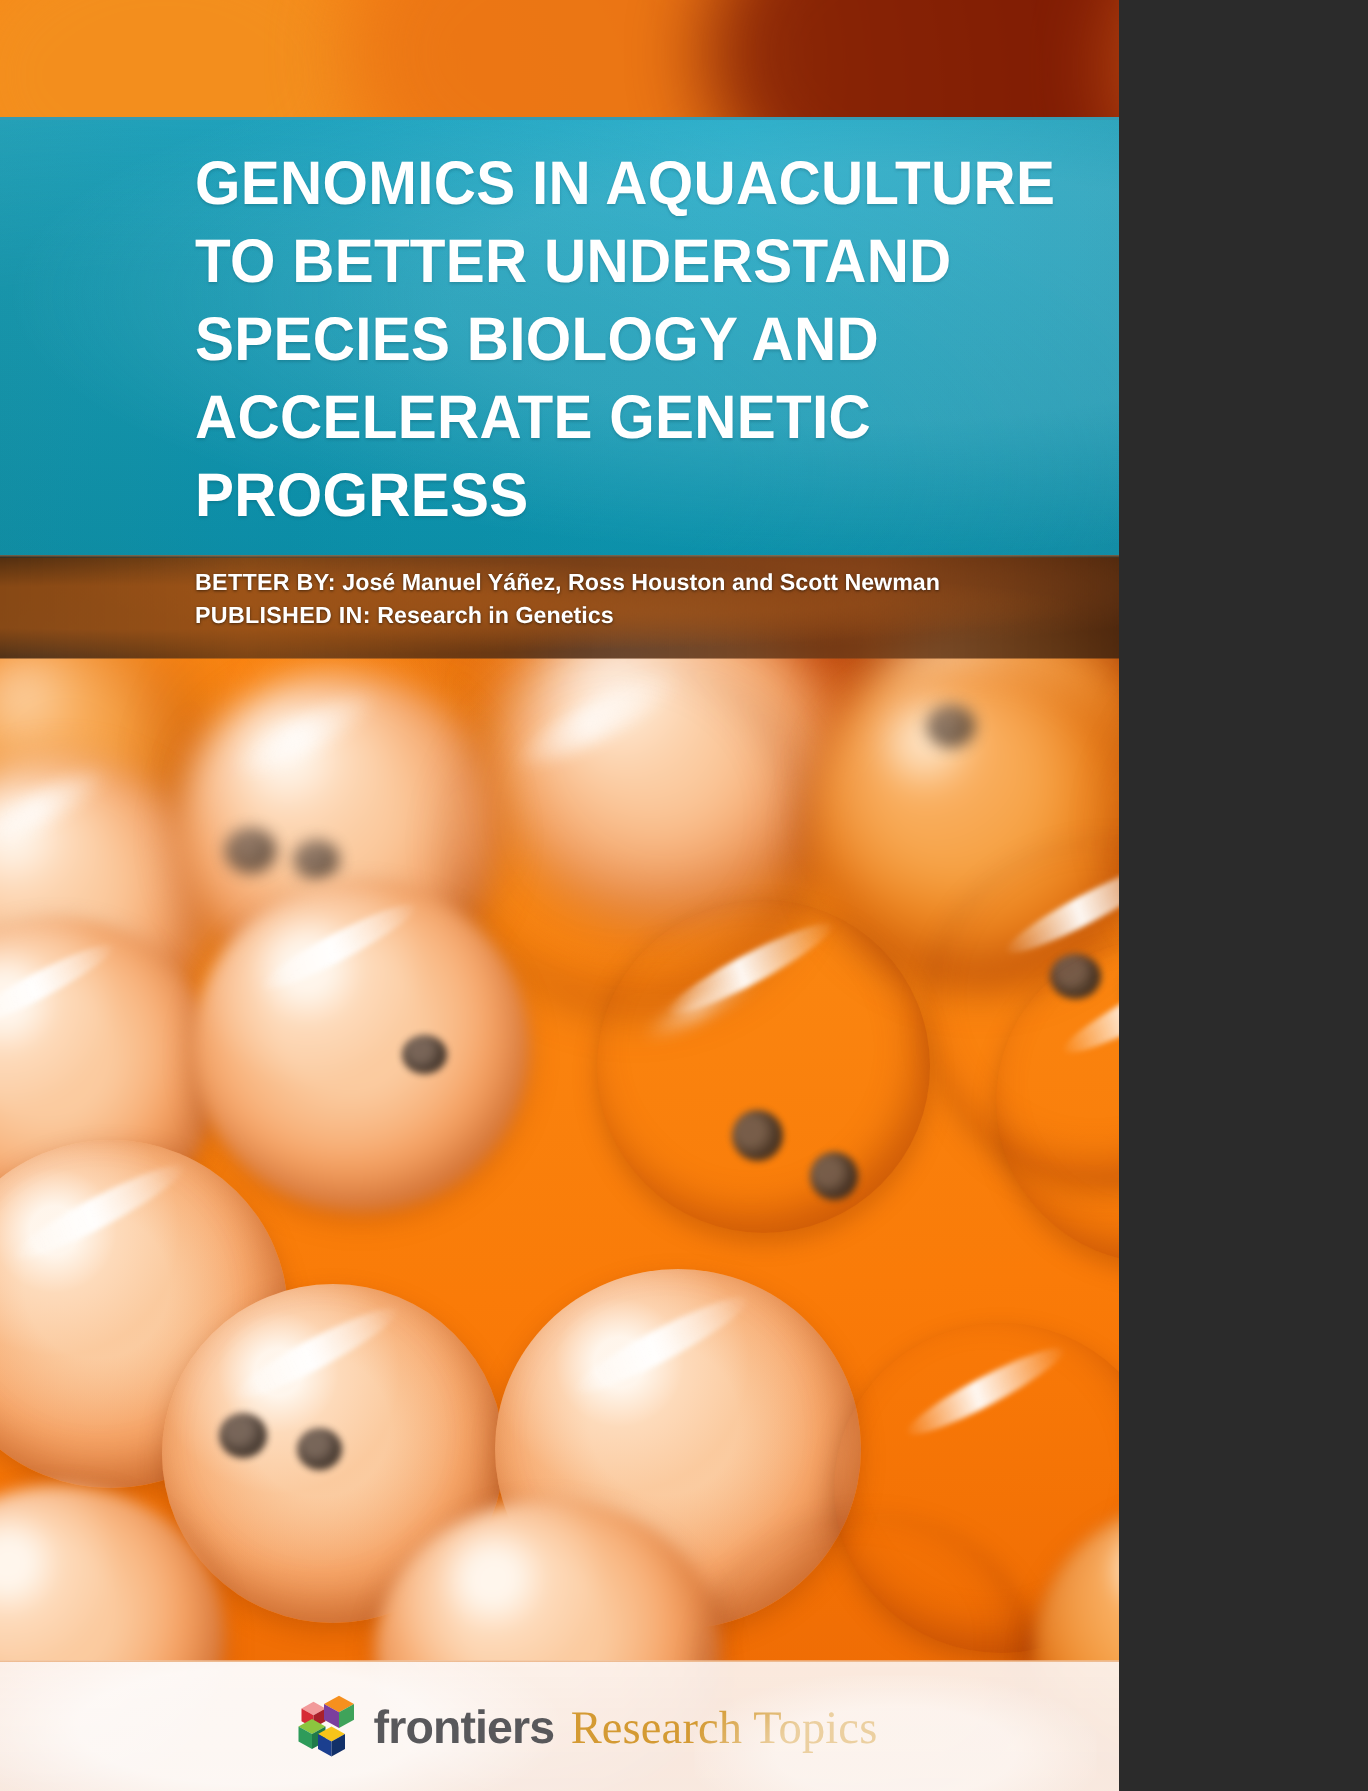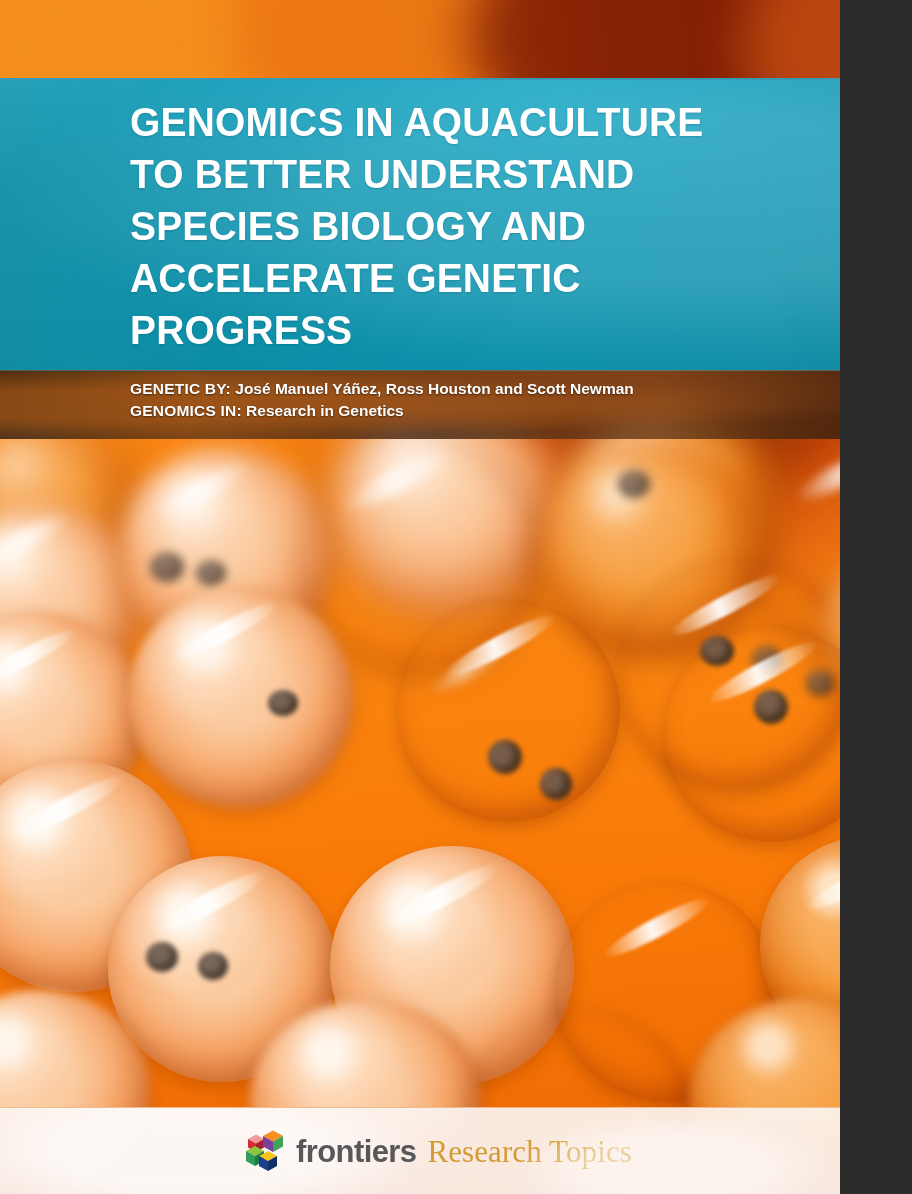--- a/index.html
+++ b/index.html
@@ -1,20 +1,20 @@
 <!DOCTYPE html>
 <html><head>
 <meta charset="utf-8">
 <style>
   html,body{margin:0;padding:0;background:#2b2b2b;}
   body{font-family:"Liberation Sans",sans-serif;}
 
   .cover{
     position:relative;
-    width:840px;height:1194px;
+    width:746px;height:1194px;
     overflow:hidden;
     background:#d9560c;
   }
 
   
   .photo{position:absolute;inset:0;overflow:hidden;background:#e2660d;}
 
   .photo-base{
     position:absolute;inset:0;
     background:
@@ -240,25 +240,25 @@
   <div class="band-teal"></div>
   <h1 class="title">GENOMICS IN AQUACULTURE
 TO BETTER UNDERSTAND
 SPECIES BIOLOGY AND
 ACCELERATE GENETIC
 PROGRESS</h1>
 
   <div class="band-brown"></div>
   <div class="credits">
     <div>
-      <span class="lbl">GENETIC BY:</span>
+      <span class="lbl">BETTER BY:</span>
       <span class="val">José Manuel Yáñez, Ross Houston and Scott Newman</span>
     </div>
     <div>
-      <span class="lbl">GENOMICS IN:</span>
+      <span class="lbl">PUBLISHED IN:</span>
       <span class="val">Research in Genetics</span>
     </div>
   </div>
 
   <div class="footer">
     <div class="logo-row">
       <svg class="logo-mark" viewBox="0 0 40 44">
 
         <g>
           <polygon points="3,10 11,5.5 19,10 11,14.5" fill="#f29a9a"></polygon>

